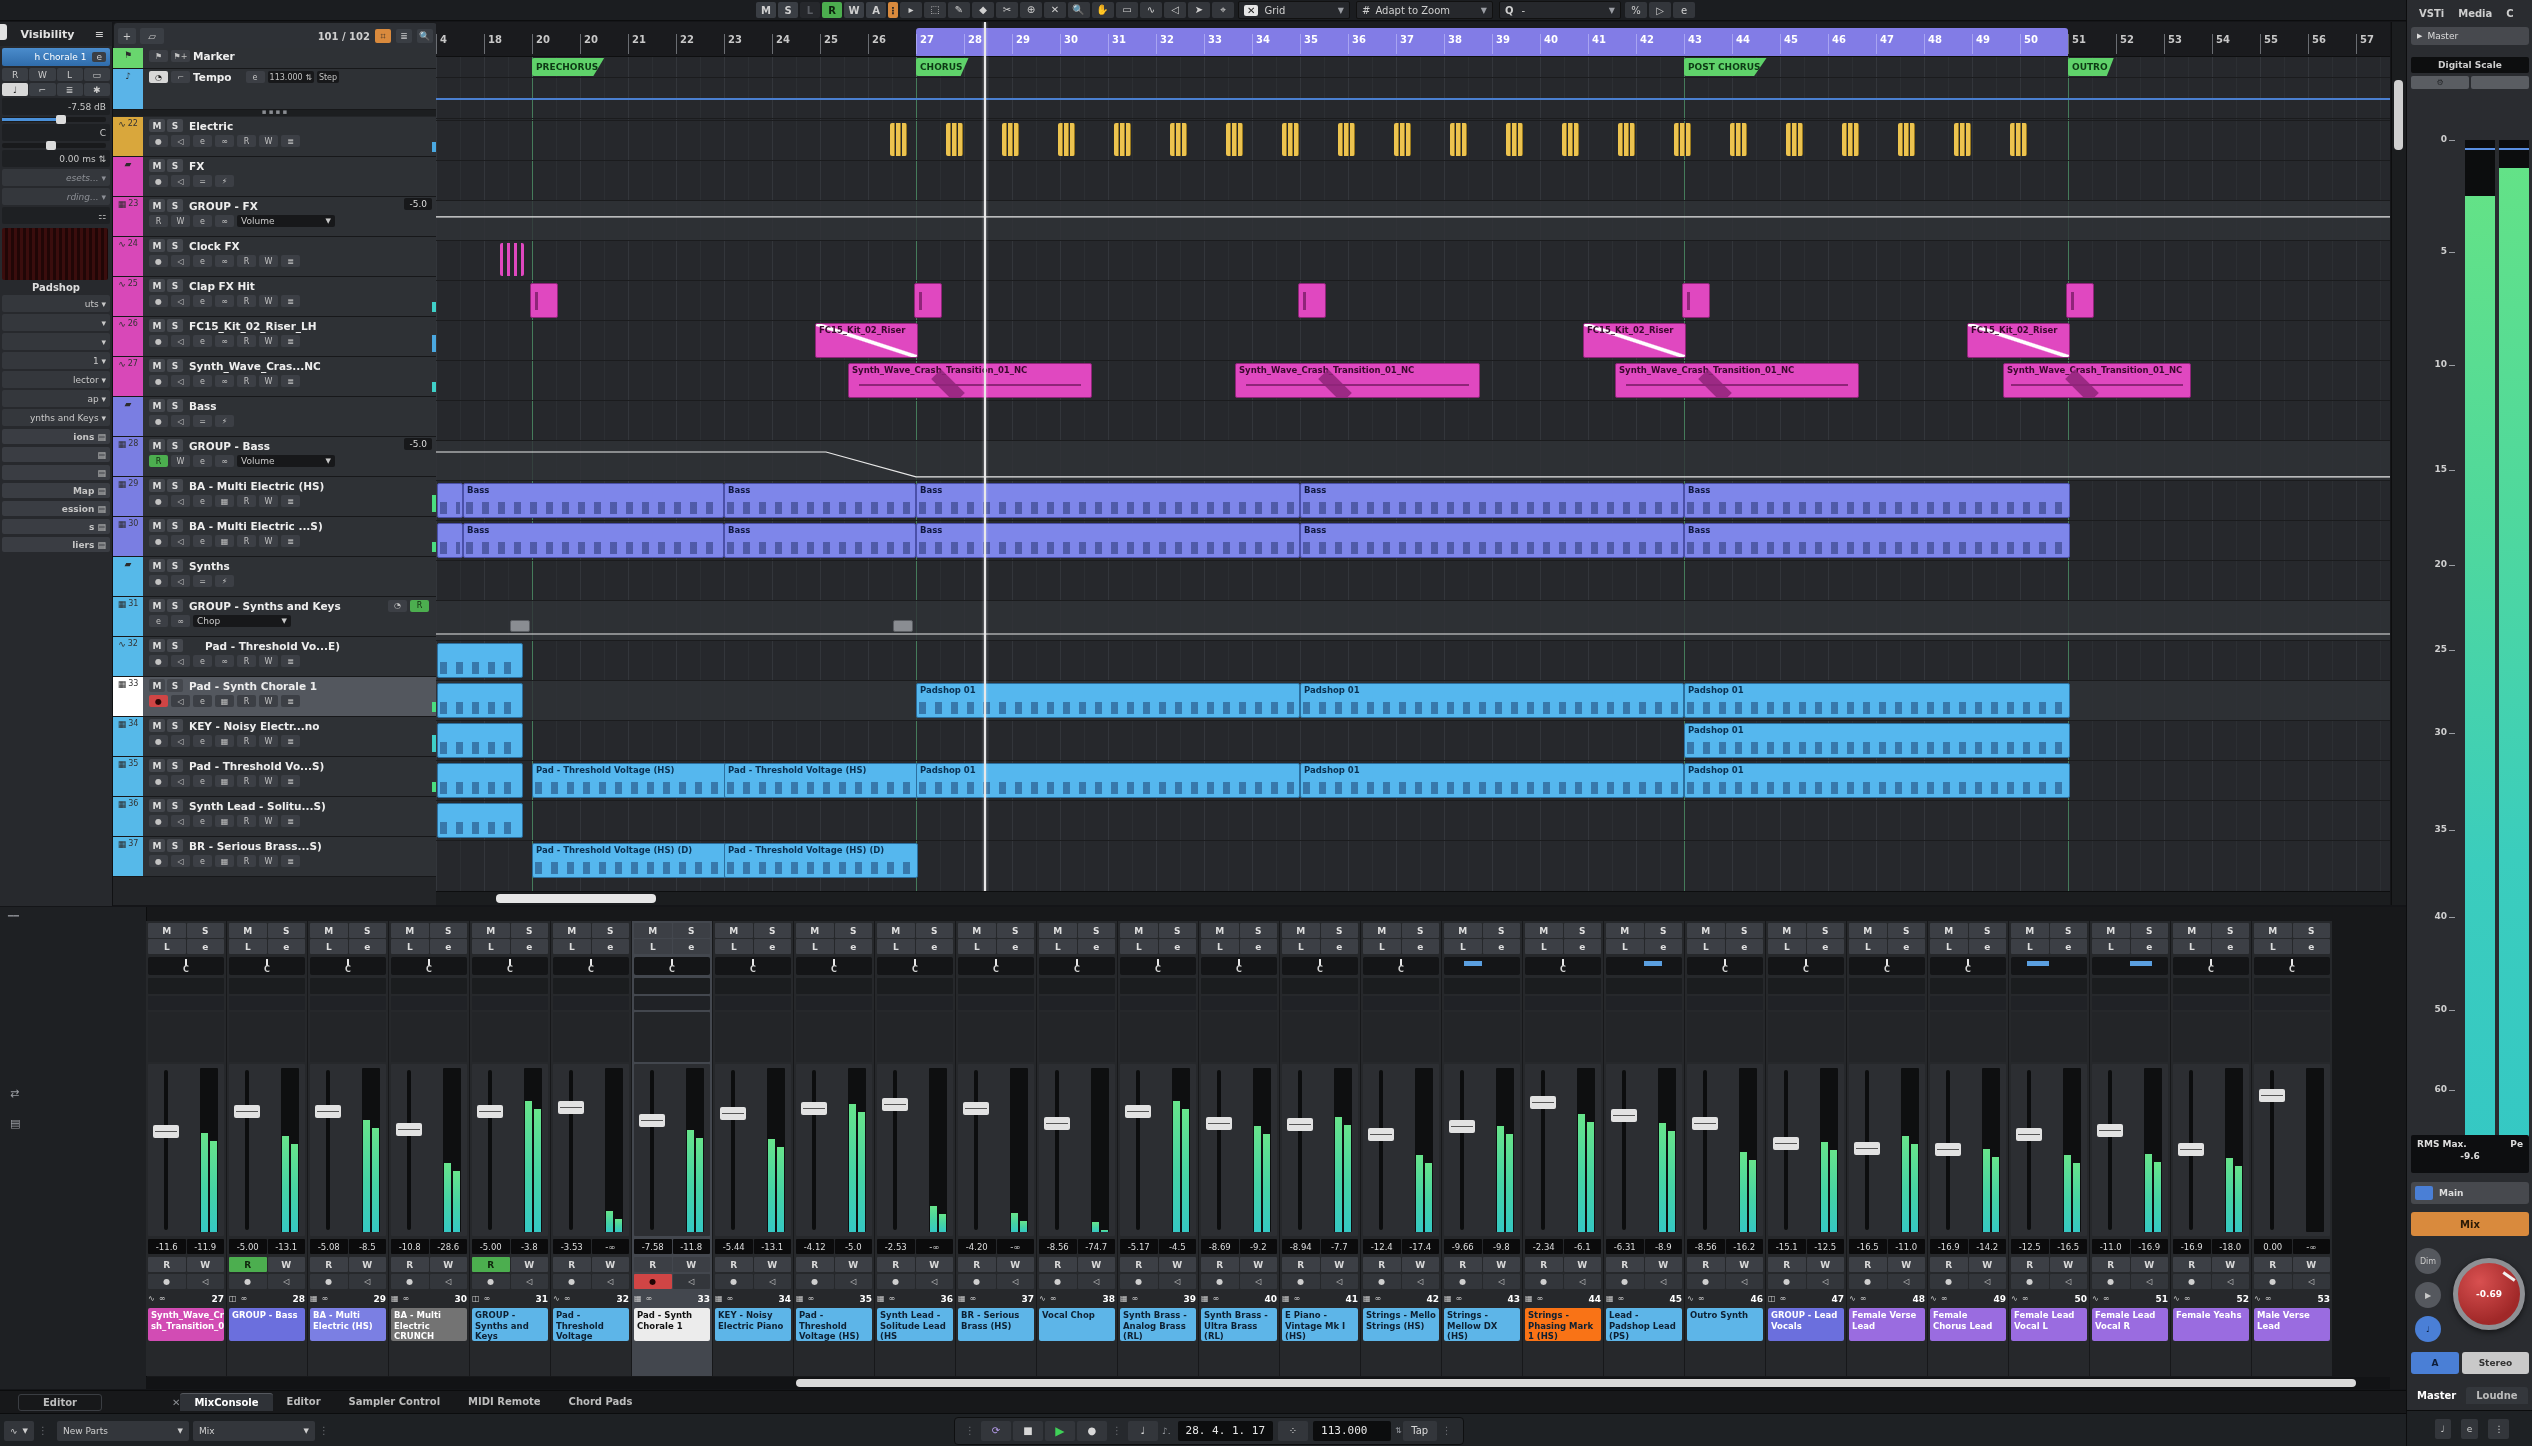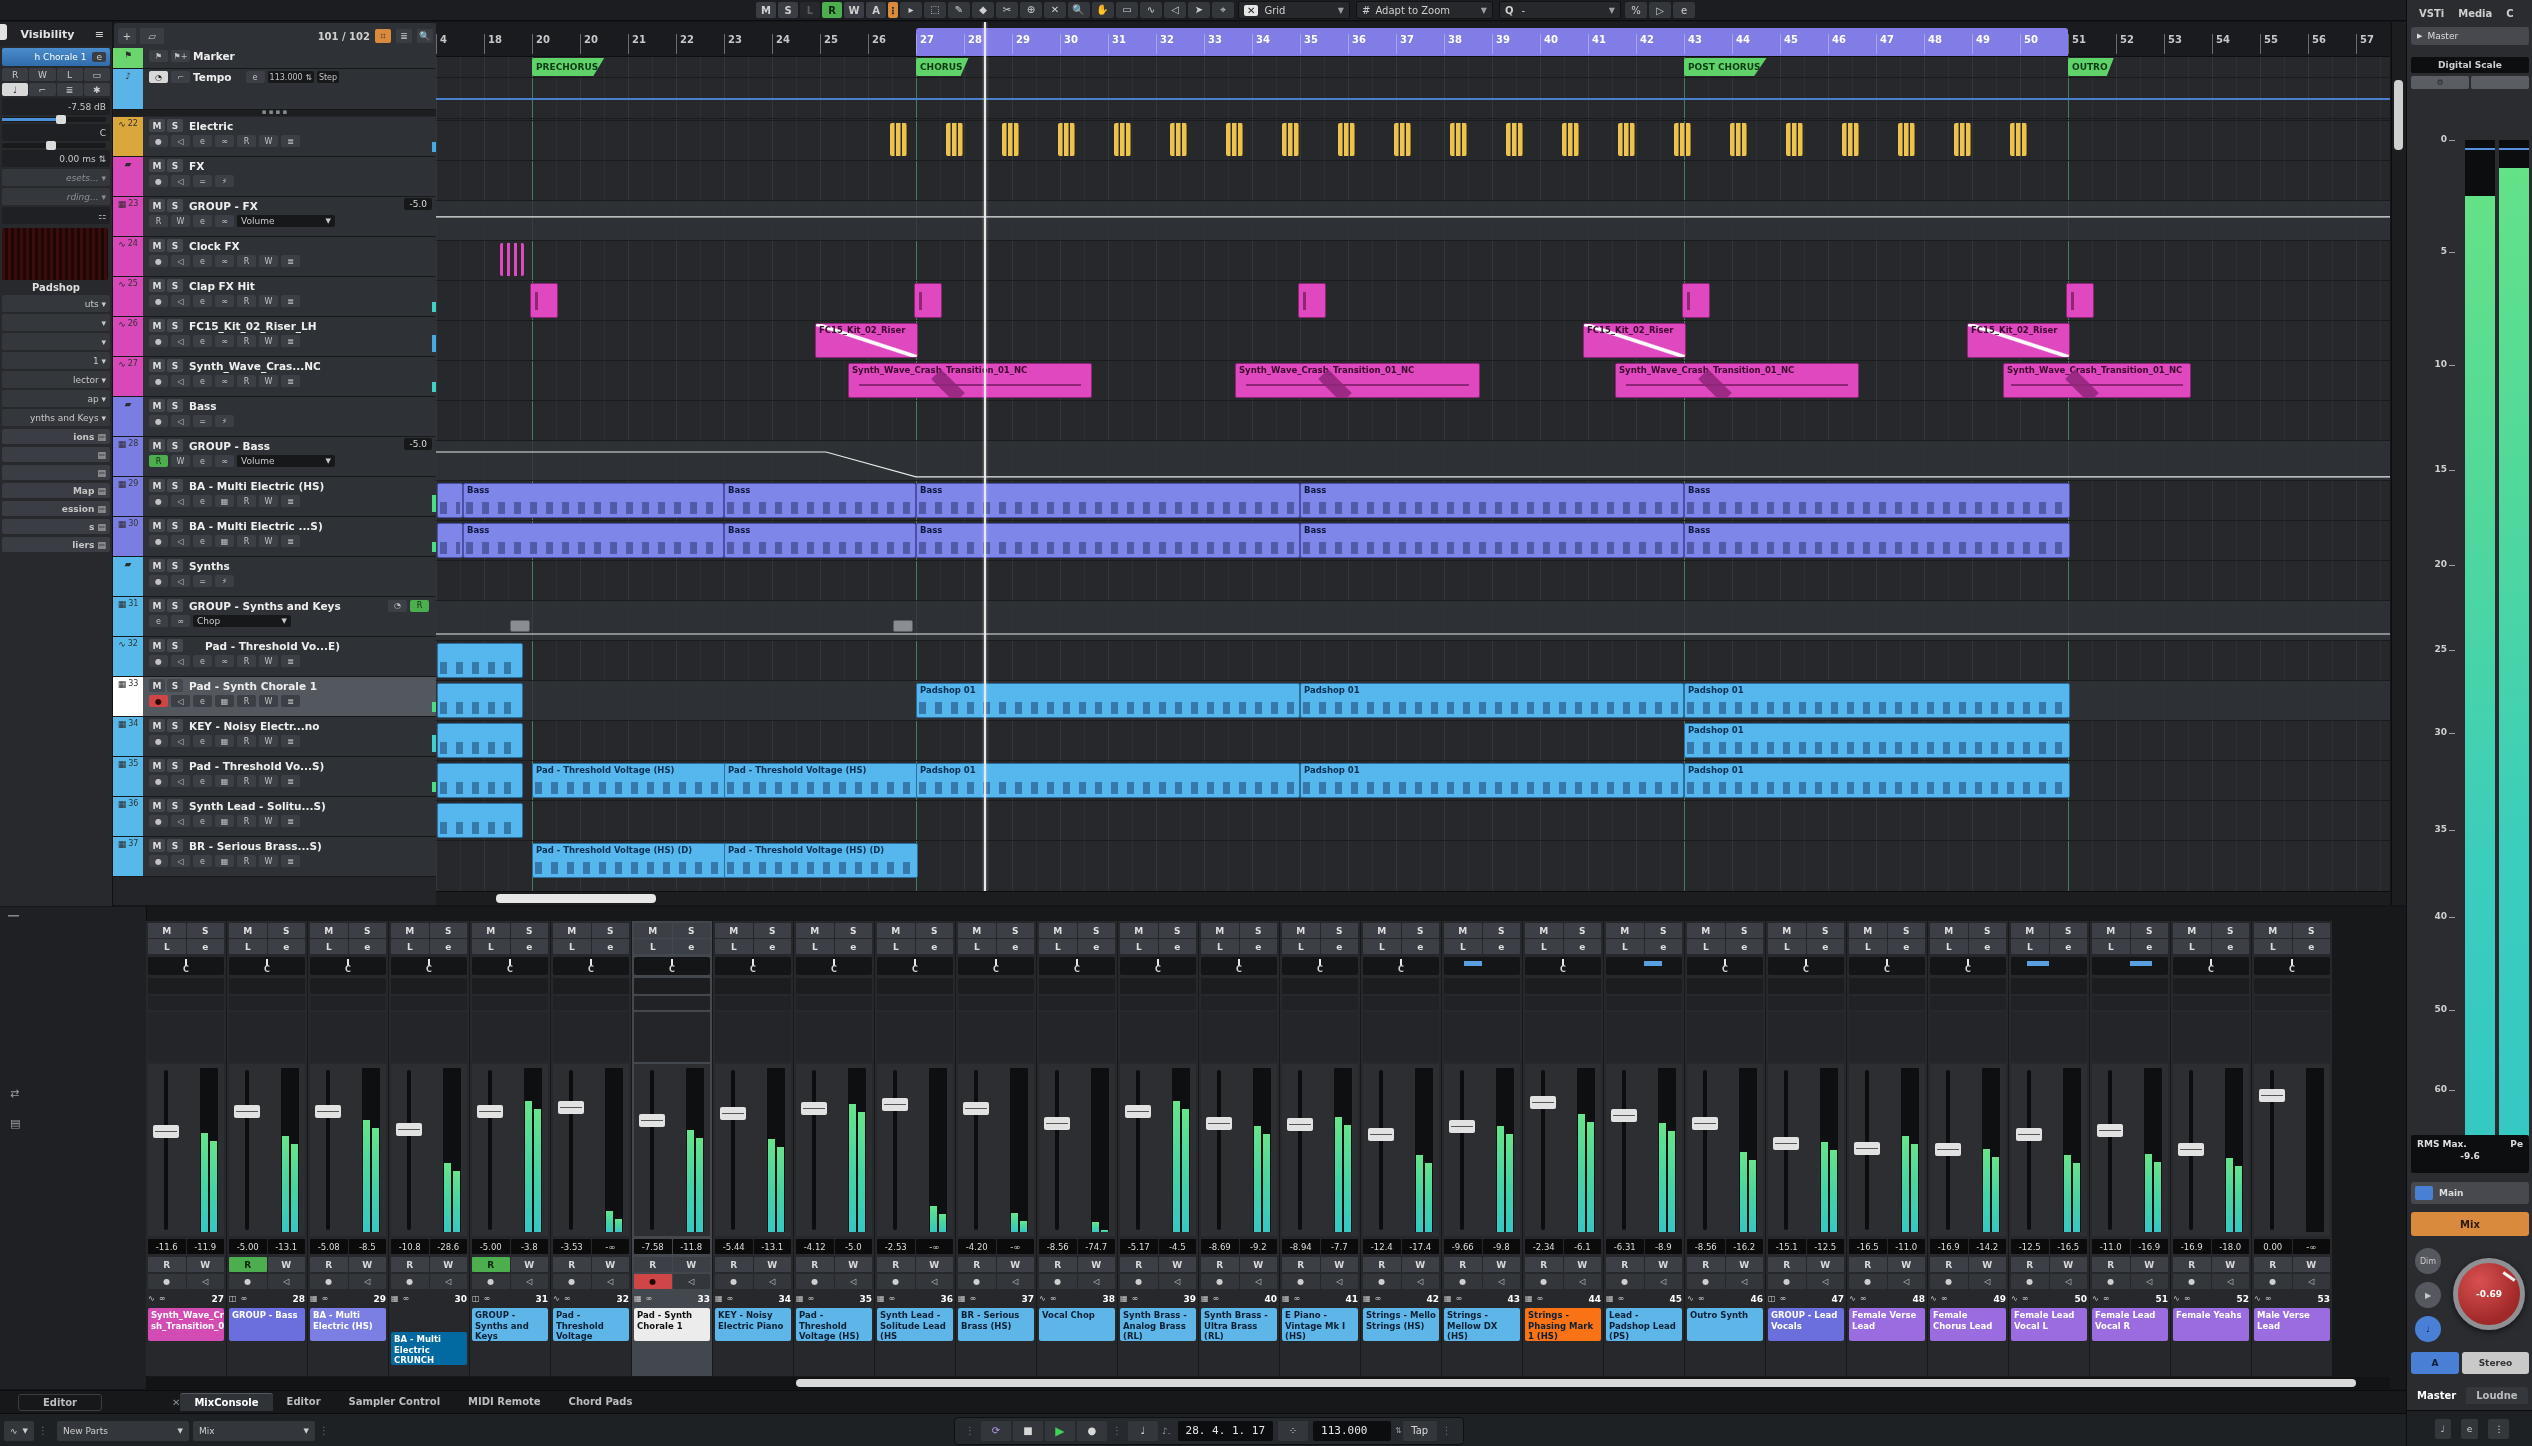--- a/index.html
+++ b/index.html
@@ -1193,21 +1193,21 @@
         </div>
         <div class="recrow">
           <div>●</div>
           <div>◁</div>
         </div>
         <div class="numrow">
           <span>▦</span>
           <span style="margin-left: 4px;">∞</span>
           <span class="n">30</span>
         </div>
-        <div class="namebox" style="background: #0369a1; color: rgb(255, 255, 255); margin-top: 24px;">BA - Multi Electric CRUNCH</div>
+        <div class="namebox" style="background: #737373; color: rgb(255, 255, 255);">BA - Multi Electric CRUNCH</div>
       </div>
       <div class="strip" style="left: 470px;">
         <div class="ms-grid">
           <div>M</div>
           <div>S</div>
           <div>L</div>
           <div>e</div>
         </div>
         <div class="panrow">
           <div class="pannotch"></div>

